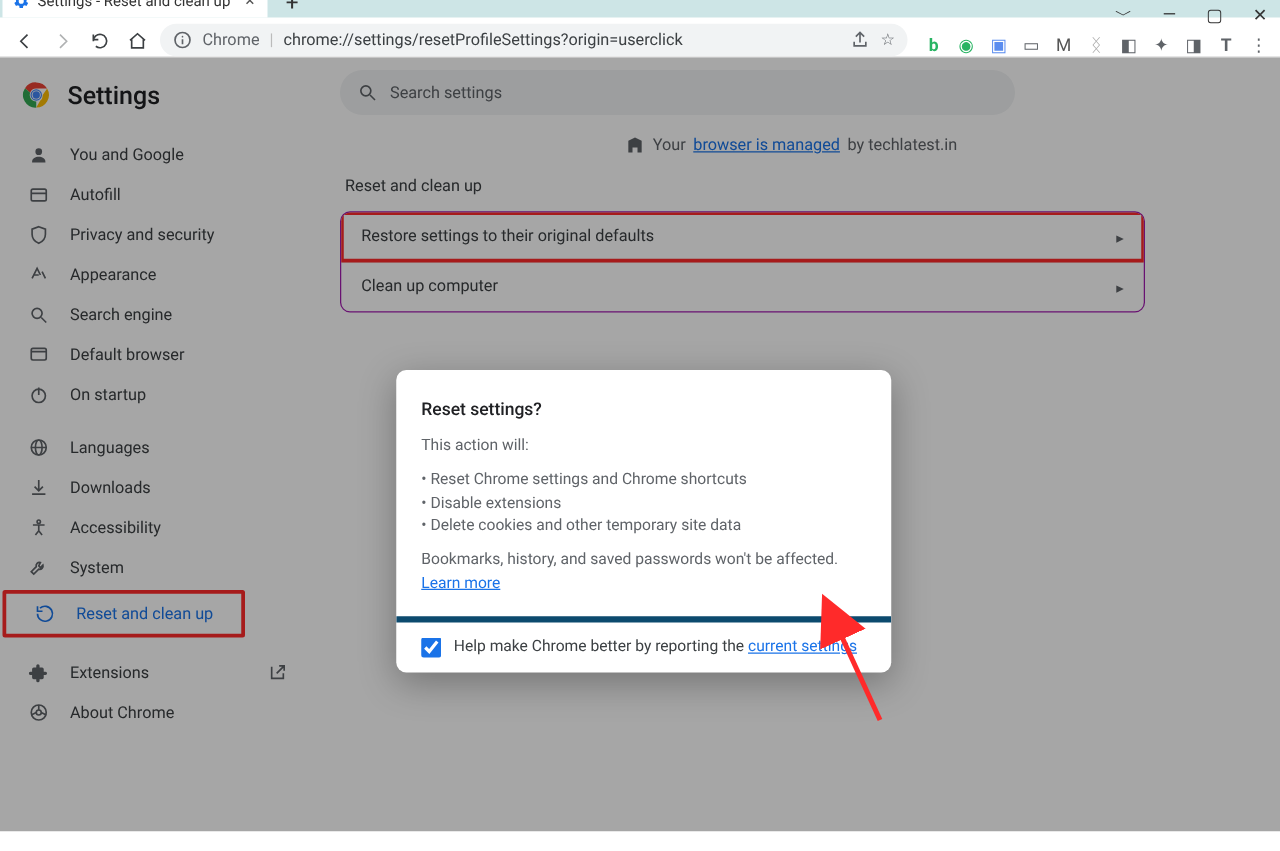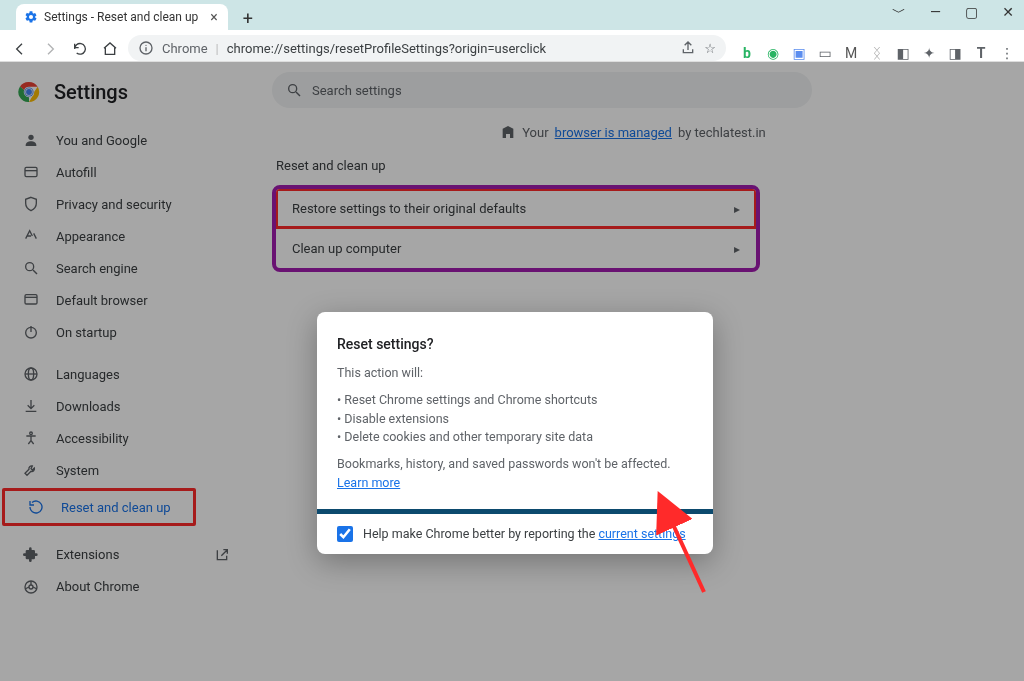--- a/index.html
+++ b/index.html
@@ -2,21 +2,21 @@
 <html><head>
 <meta charset="utf-8">
 <style>
   * { margin: 0; padding: 0; box-sizing: border-box; }
   body { font-family: "Segoe UI", Roboto, Arial, sans-serif; font-size: 13px; color: #333; background: #fff; width: 1024px; height: 681px; overflow: hidden; position: relative; }
 
   
   .window-controls { position: absolute; top: 4px; right: 10px; display: flex; gap: 24px; color: #333; font-size: 14px; }
   .window-controls span { cursor: pointer; }
 
-  .tabstrip { height: 30px; background: #cde5e6; display: flex; align-items: flex-end; padding-left: 16px; }
+  .tabstrip { height: 14px; background: #cde5e6; display: flex; align-items: flex-end; padding-left: 2px; }
   .tab { background: #fff; border-radius: 8px 8px 0 0; height: 26px; display: flex; align-items: center; padding: 0 10px 0 8px; gap: 6px; font-size: 12px; }
   .tab .favicon { width: 14px; height: 14px; display:flex; align-items:center; justify-content:center; }
   .tab .favicon svg { width:14px; height:14px; }
   .tab .close { font-size: 14px; color:#555; margin-left:6px; }
   .new-tab { width:24px; height:24px; display:flex; align-items:center; justify-content:center; color:#333; font-size:18px; margin-left:8px; }
 
   .toolbar { height: 32px; display:flex; align-items:flex-end; padding: 0 8px; gap:6px; border-bottom:1px solid #ddd; }
   .toolbar .nav-btn { width:24px; height:24px; display:flex; align-items:center; justify-content:center; color:#555; cursor:pointer; }
   .addressbar { flex:1; height:26px; background:#f1f3f4; border-radius:13px; display:flex; align-items:center; padding:0 10px; gap:8px; color:#555; font-size:13px; }
   .addressbar .chrome-label { color:#5f6368; }
@@ -41,21 +41,21 @@
   .side-sep { height:10px; }
 
   .main { flex:1; padding: 10px 30px 0 20px; }
   .searchbox { width:540px; height:36px; background:#f1f3f4; border-radius:18px; display:flex; align-items:center; padding:0 14px; gap:10px; color:#5f6368; }
 
   .managed-row { display:flex; justify-content:center; align-items:center; gap:6px; color:#5f6368; margin-top:16px; font-size:13px; }
   .managed-row a { color:#1a73e8; text-decoration:underline; }
 
   .section-title { font-size:13px; color:#3c4043; margin:18px 0 12px 4px; }
 
-  .card { width:488px; border:4px solid #a21caf; border-radius:8px; overflow:hidden; }
+  .card { width:644px; border:1px solid #a21caf; border-radius:8px; overflow:hidden; }
   .card-row { display:flex; align-items:center; justify-content:space-between; padding:12px 16px; font-size:13px; color:#3c4043; cursor:pointer; }
   .card-row + .card-row { border-top:1px solid #e0e0e0; }
   .card .chev { color:#5f6368; font-size:12px; }
 
   
   .hl-red { outline: 3px solid #ff2a2a; outline-offset: -2px; }
   .hl-red-box { border:3px solid #ff2a2a; }
 
   
   .dim { position:absolute; inset:0; background:rgba(0,0,0,0.35); }

